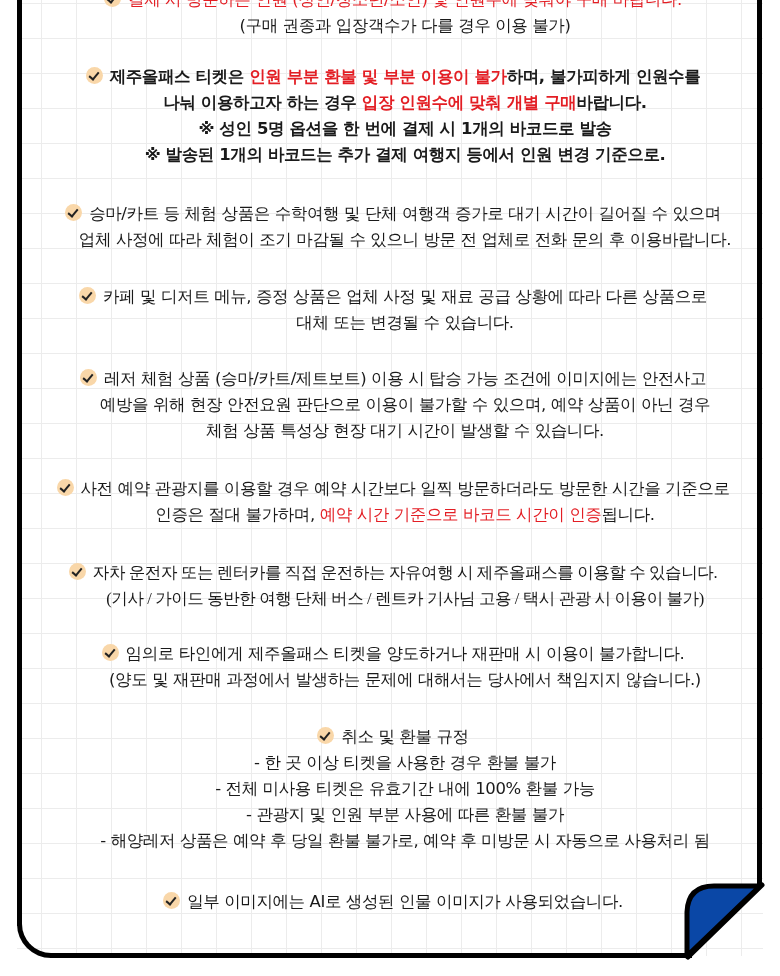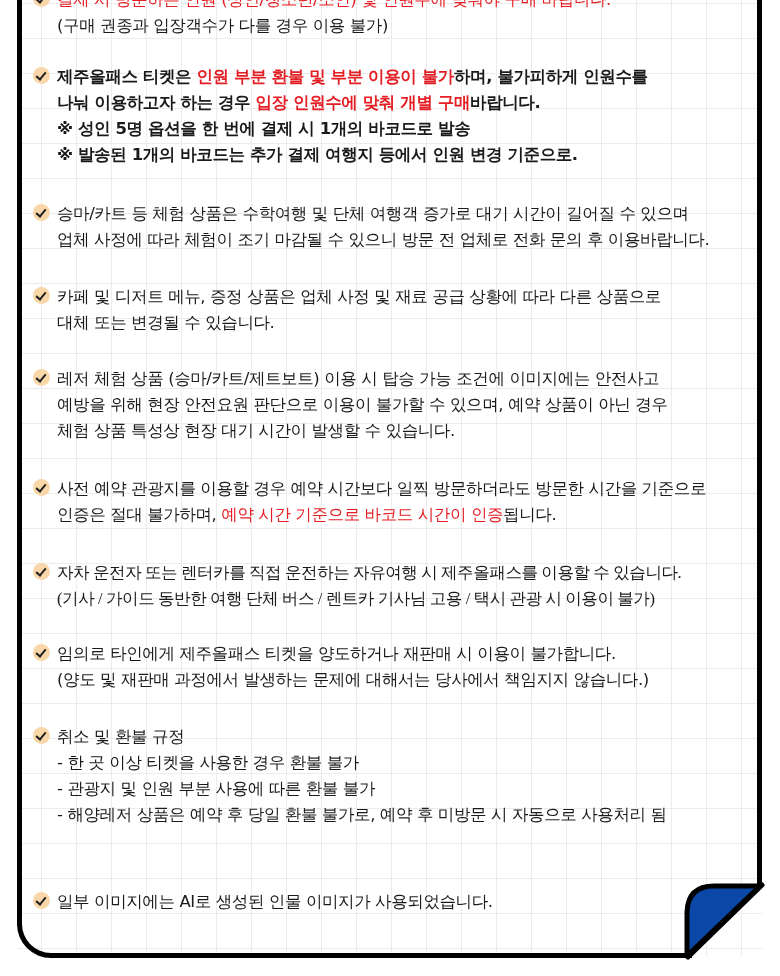--- a/index.html
+++ b/index.html
@@ -35,21 +35,21 @@
   .cover-white {
     position:absolute; left:0; top:958px; width:780px; height:18px; background:#fff;
   }
   .fold { position:absolute; left:680px; top:880px; width:90px; height:82px; }
 
   .content {
     position:absolute; left:33px; top:0; width:720px;
     font-size:16.5px; color:#1a1a1a; letter-spacing:-0.4px;
   }
   .item { position:absolute; left:0; width:720px; }
-  .line { height:26px; line-height:26px; white-space:nowrap; }
+  .line { height:26px; line-height:26px; white-space:nowrap;text-align:center; }
   .line.indent { padding-left:24px; }
   .check {
     display:inline-block; width:17px; height:17px; border-radius:50%;
     background:#f9d7a9; vertical-align:-2px; margin-right:7px; position:relative;
   }
   .check::after {
     content:""; position:absolute; left:5px; top:3px; width:4px; height:8px;
     border-right:2px solid #222; border-bottom:2px solid #222; transform:rotate(40deg);
   }
   .red { color:#e31e24; }
@@ -101,19 +101,20 @@
       <div class="line"><span class="check"></span><span>자차 운전자 또는 렌터카를 직접 운전하는 자유여행 시 제주올패스를 이용할 수 있습니다.</span></div>
       <div class="line indent"><span>(기사 / 가이드 동반한 여행 단체 버스 / 렌트카 기사님 고용 / 택시 관광 시 이용이 불가)</span></div>
     </div>
     <div class="item" style="top: 641px;">
       <div class="line"><span class="check"></span><span>임의로 타인에게 제주올패스 티켓을 양도하거나 재판매 시 이용이 불가합니다.</span></div>
       <div class="line indent"><span>(양도 및 재판매 과정에서 발생하는 문제에 대해서는 당사에서 책임지지 않습니다.)</span></div>
     </div>
     <div class="item" style="top: 724px;">
       <div class="line"><span class="check"></span><span>취소 및 환불 규정</span></div>
       <div class="line indent"><span>- 한 곳 이상 티켓을 사용한 경우 환불 불가</span></div>
+      <div class="line indent"><span>- 전체 미사용 티켓은 유효기간 내에 100% 환불 가능</span></div>
       <div class="line indent"><span>- 관광지 및 인원 부분 사용에 따른 환불 불가</span></div>
       <div class="line indent"><span>- 해양레저 상품은 예약 후 당일 환불 불가로, 예약 후 미방문 시 자동으로 사용처리 됨</span></div>
     </div>
     <div class="item" style="top: 889px;">
       <div class="line"><span class="check"></span><span>일부 이미지에는 AI로 생성된 인물 이미지가 사용되었습니다.</span></div>
     </div>
   </div>
 
 </body></html>

